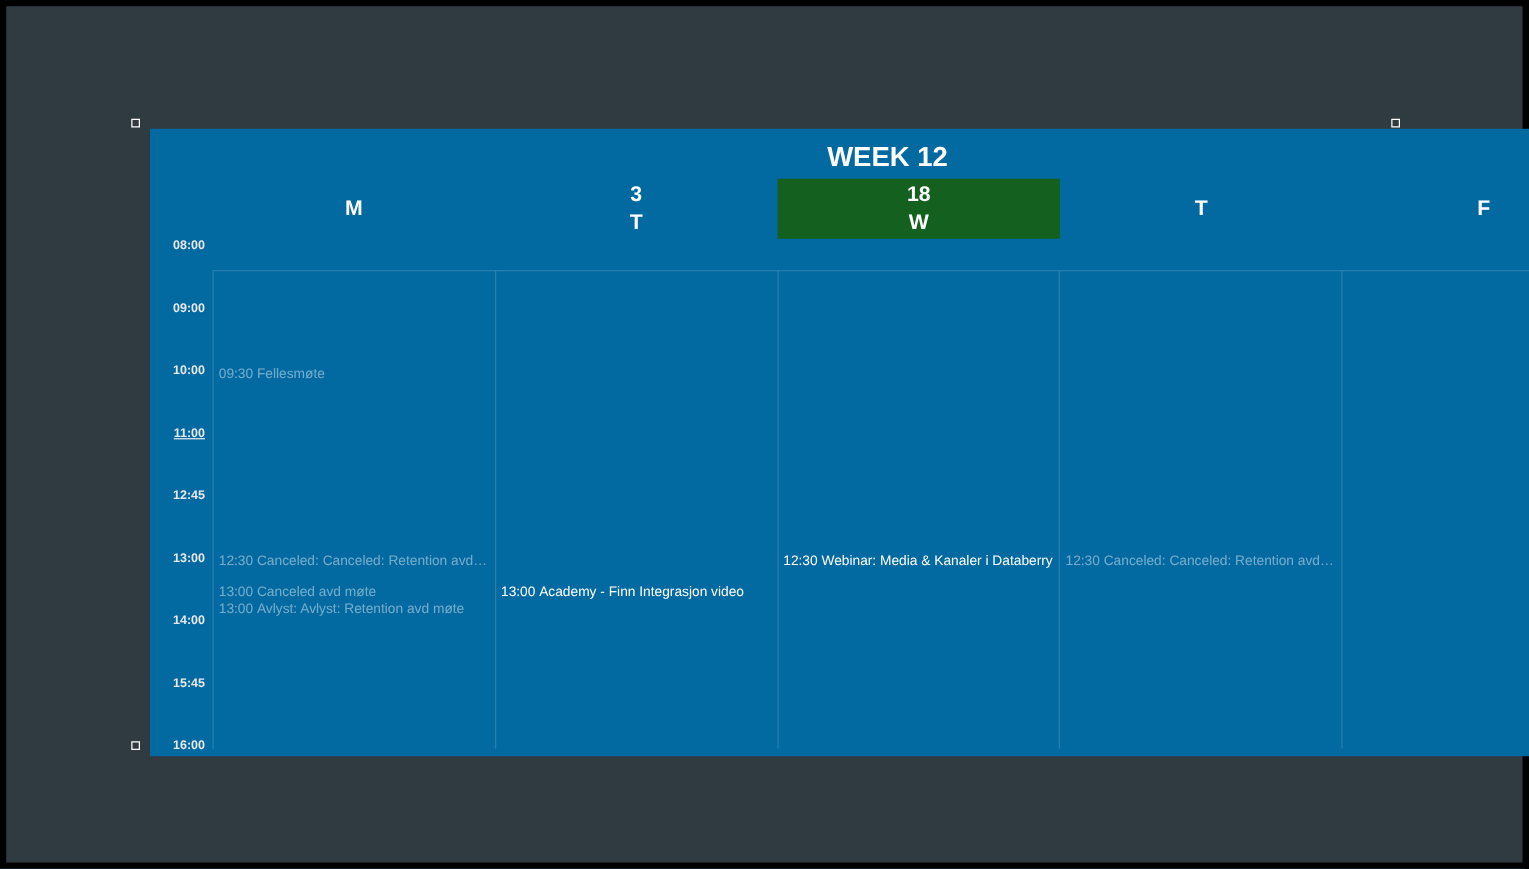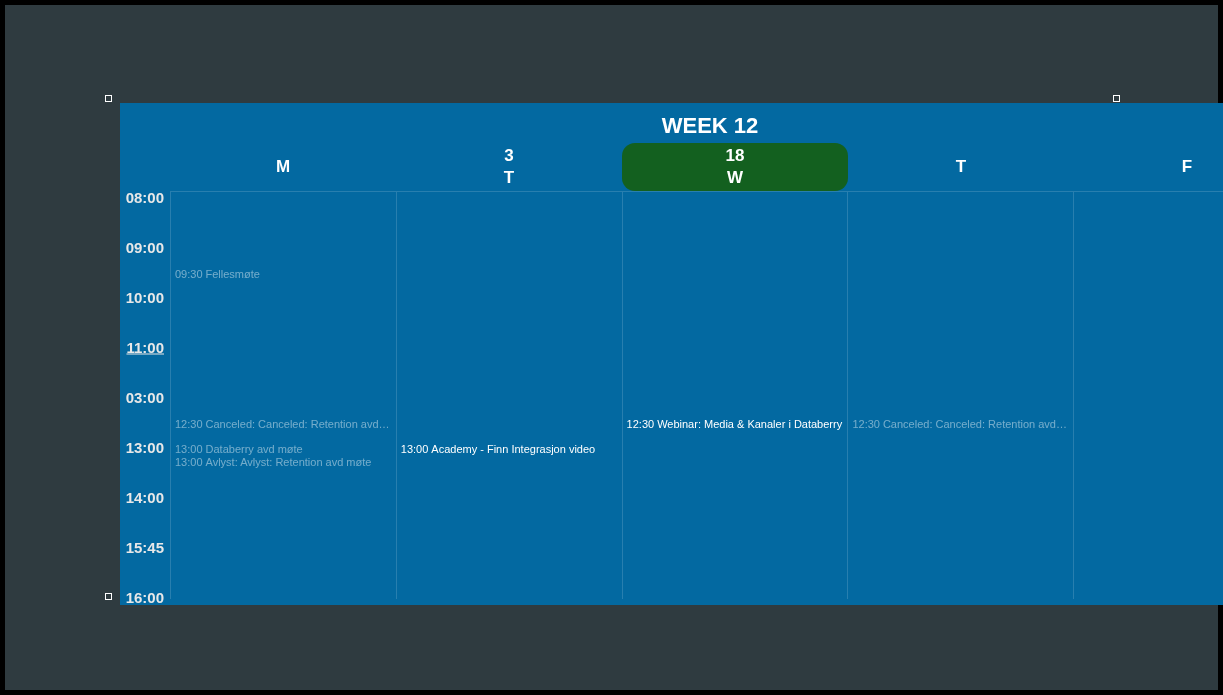--- a/index.html
+++ b/index.html
@@ -50,44 +50,45 @@
     flex: 1 1 0;
     text-align: center;
     color: #fff;
     font-weight: 700;
     display: flex;
     flex-direction: column;
     justify-content: center;
     font-size: 17px;
     line-height: 22px;
   }
-  .day-head.today { background: #13601f; border-radius: 13px; }
+  .day-head.today { background: #13601f; }
 
   .grid {
     display: flex;
     height: calc(100% - 94px);
   }
   .time-gutter {
     width: 50px; flex: 0 0 50px;
     position: relative;
   }
   .hour-label {
     position: absolute;
     right: 6px;
     color: #e8e8e8;
-    font-size: 15px;
+    font-size: 10px;
     font-weight: 600;
     transform: translateY(-50%);
   }
   .day-col {
     flex: 1 1 0;
     border-left: 1px solid rgba(255,255,255,0.15);
     border-top: 1px solid rgba(255,255,255,0.15);
     position: relative;
     overflow: hidden;
+    margin-top: 25px;
   }
   .day-col:last-child { border-right: 1px solid rgba(255,255,255,0.15); }
   .event {
     position: absolute;
     left: 4px; right: 2px;
     font-size: 11px;
     line-height: 13px;
     white-space: nowrap;
     overflow: hidden;
     text-overflow: ellipsis;
@@ -130,31 +131,31 @@
           <div>F</div>
         </div>
       </div>
 
     <div class="grid">
       <div class="time-gutter">
           <div class="hour-label" style="top: 6px;">08:00</div>
           <div class="hour-label" style="top: 56px;">09:00</div>
           <div class="hour-label" style="top: 106px;">10:00</div>
           <div class="hour-label" style="top: 156px; text-decoration: underline;">11:00</div>
-          <div class="hour-label" style="top: 206px;">03:00</div>
+          <div class="hour-label" style="top: 206px;">12:45</div>
           <div class="hour-label" style="top: 256px;">13:00</div>
           <div class="hour-label" style="top: 306px;">14:00</div>
           <div class="hour-label" style="top: 356px;">15:45</div>
           <div class="hour-label" style="top: 406px;">16:00</div>
         </div>
 
     <div class="day-col">
           <div class="event canceled" style="top: 76px;"><span class="time">09:30</span><span>Fellesmøte</span></div>
           <div class="event canceled" style="top: 226px;"><span class="time">12:30</span><span>Canceled: Canceled: Retention avdelingsmøte</span></div>
-          <div class="event canceled" style="top: 251px;"><span class="time">13:00</span><span>Databerry avd møte</span></div>
+          <div class="event canceled" style="top: 251px;"><span class="time">13:00</span><span>Canceled avd møte</span></div>
           <div class="event canceled" style="top: 264px;"><span class="time">13:00</span><span>Avlyst: Avlyst: Retention avd møte</span></div>
         </div>
         <div class="day-col">
           <div class="event normal" style="top: 251px;"><span class="time">13:00</span><span>Academy - Finn Integrasjon video</span></div>
         </div>
         <div class="day-col">
           <div class="event normal" style="top: 226px;"><span class="time">12:30</span><span>Webinar: Media &amp; Kanaler i Databerry</span></div>
         </div>
         <div class="day-col">
           <div class="event canceled" style="top: 226px;"><span class="time">12:30</span><span>Canceled: Canceled: Retention avdelingsmøte</span></div>

